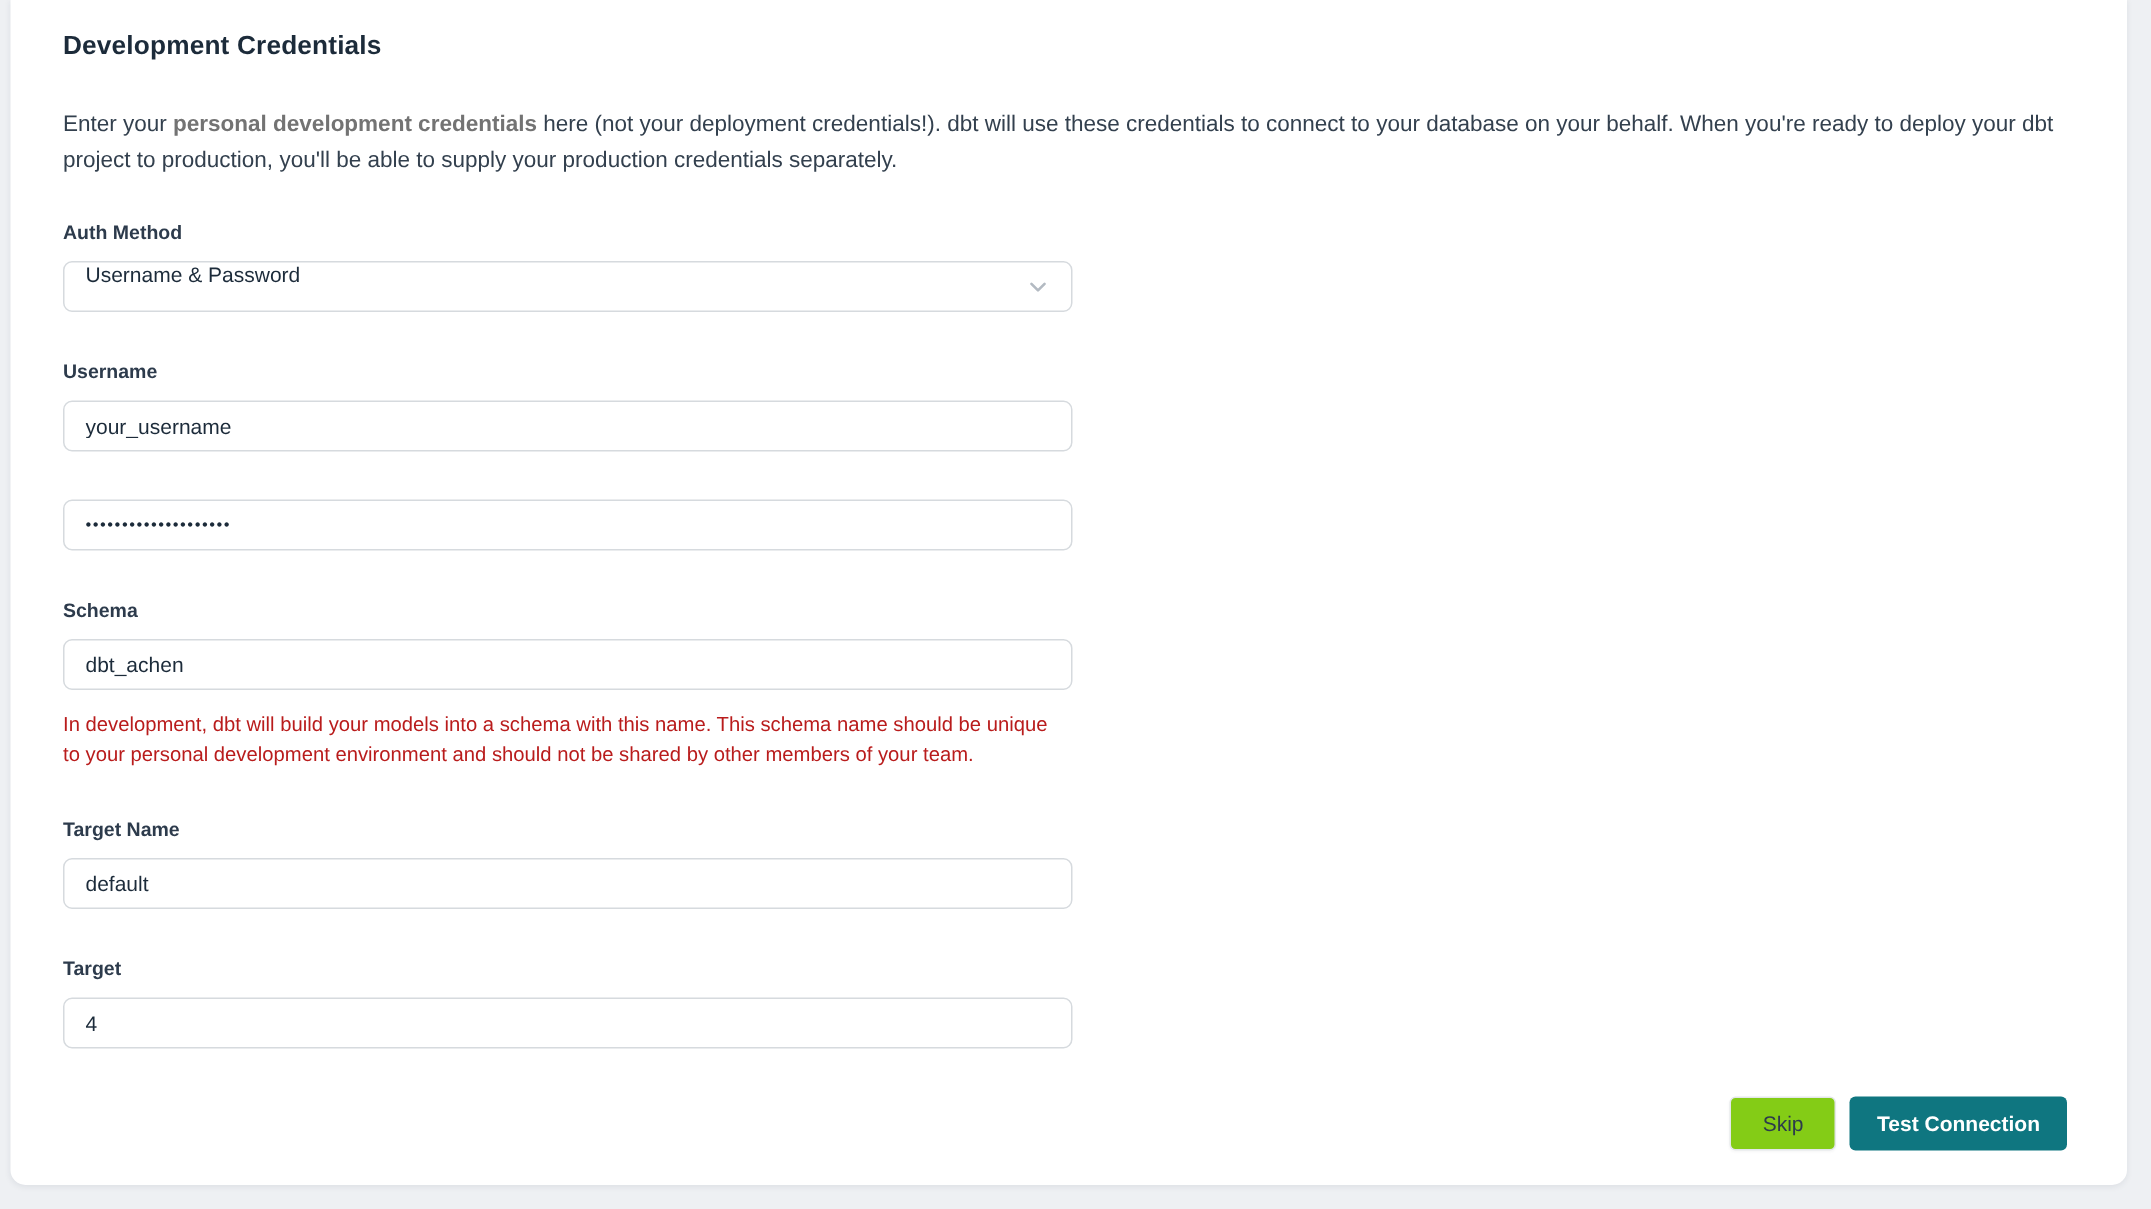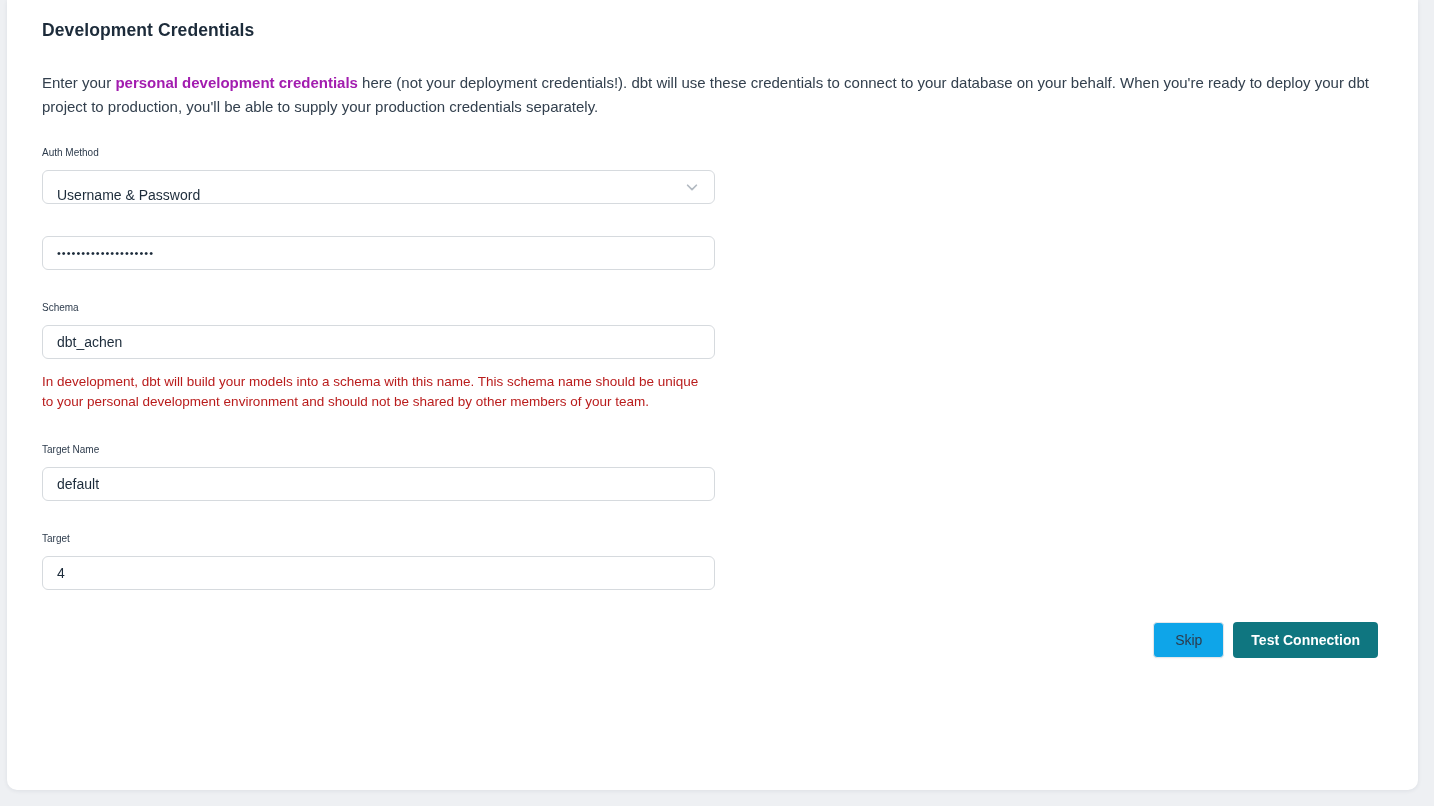--- a/index.html
+++ b/index.html
@@ -27,44 +27,44 @@
     color: #1c2b3a;
     letter-spacing: 0.1px;
   }
   .intro {
     margin-top: 30px;
     font-size: 15px;
     line-height: 24px;
     color: #33404e;
     max-width: 1336px;
   }
-  .intro b { font-weight: 700; color: #a21caf; }
+  .intro b { font-weight: 700; color: #737373; }
   .form-area { margin-top: 28px; width: 673px; }
   .field { margin-bottom: 32px; }
   .field-label {
-    font-size: 10px;
-    font-weight: 400;
+    font-size: 13px;
+    font-weight: 700;
     color: #2d3b4c;
     margin-bottom: 12px;
   }
   .text-input, .select-box {
     width: 100%;
     height: 34px;
     border: 1px solid #d6dade;
     border-radius: 6px;
     background: #fff;
     padding: 0 14px;
     font-size: 14px;
     color: #1c2b3a;
     font-family: "Liberation Sans", sans-serif;
     outline: none;
   }
   .select-box {
     display: flex;
-    align-items: flex-end;
+    align-items: flex-start;
     position: relative;
     cursor: pointer;
     user-select: none;
   }
   .chevron {
     position: absolute;
     right: 14px;
     top: 50%;
     transform: translateY(-50%);
     width: 16px; height: 16px;
@@ -87,21 +87,21 @@
     padding-right: 5px;
   }
   .btn {
     height: 36px;
     border-radius: 4px;
     font-size: 14px;
     font-family: "Liberation Sans", sans-serif;
     cursor: pointer;
   }
   .btn-skip {
-    background: #0ea5e9;
+    background: #84cc16;
     border: 1px solid #e4e7ea;
     color: #2d3b4c;
     padding: 0 21px;
     box-shadow: 0 1px 2px rgba(0,0,0,0.04);
   }
   .btn-test {
     background: #0f7680;
     border: none;
     color: #ffffff;
     font-weight: 700;
@@ -124,20 +124,24 @@
       <div class="select-box">
         <span>Username &amp; Password</span>
         <span class="chevron">
           <svg width="14" height="14" viewBox="0 0 16 16" fill="none">
             <path d="M3 6 L8 11 L13 6" stroke="#b3bac2" stroke-width="2" stroke-linecap="round" stroke-linejoin="round"></path>
           </svg>
         </span>
       </div>
     </div>
 
+    <div class="field">
+      <div class="field-label">Username</div>
+      <input type="text" class="text-input" value="your_username" style="">
+    </div>
 
     <div class="field">
       <input type="text" class="text-input password-input" value="••••••••••••••••••••" style="">
     </div>
 
     <div class="field">
       <div class="field-label">Schema</div>
       <input type="text" class="text-input" value="dbt_achen" style="">
       <div class="help-text">In development, dbt will build your models into a schema with this name. This schema name should be unique to your personal development environment and should not be shared by other members of your team.</div>
     </div>

